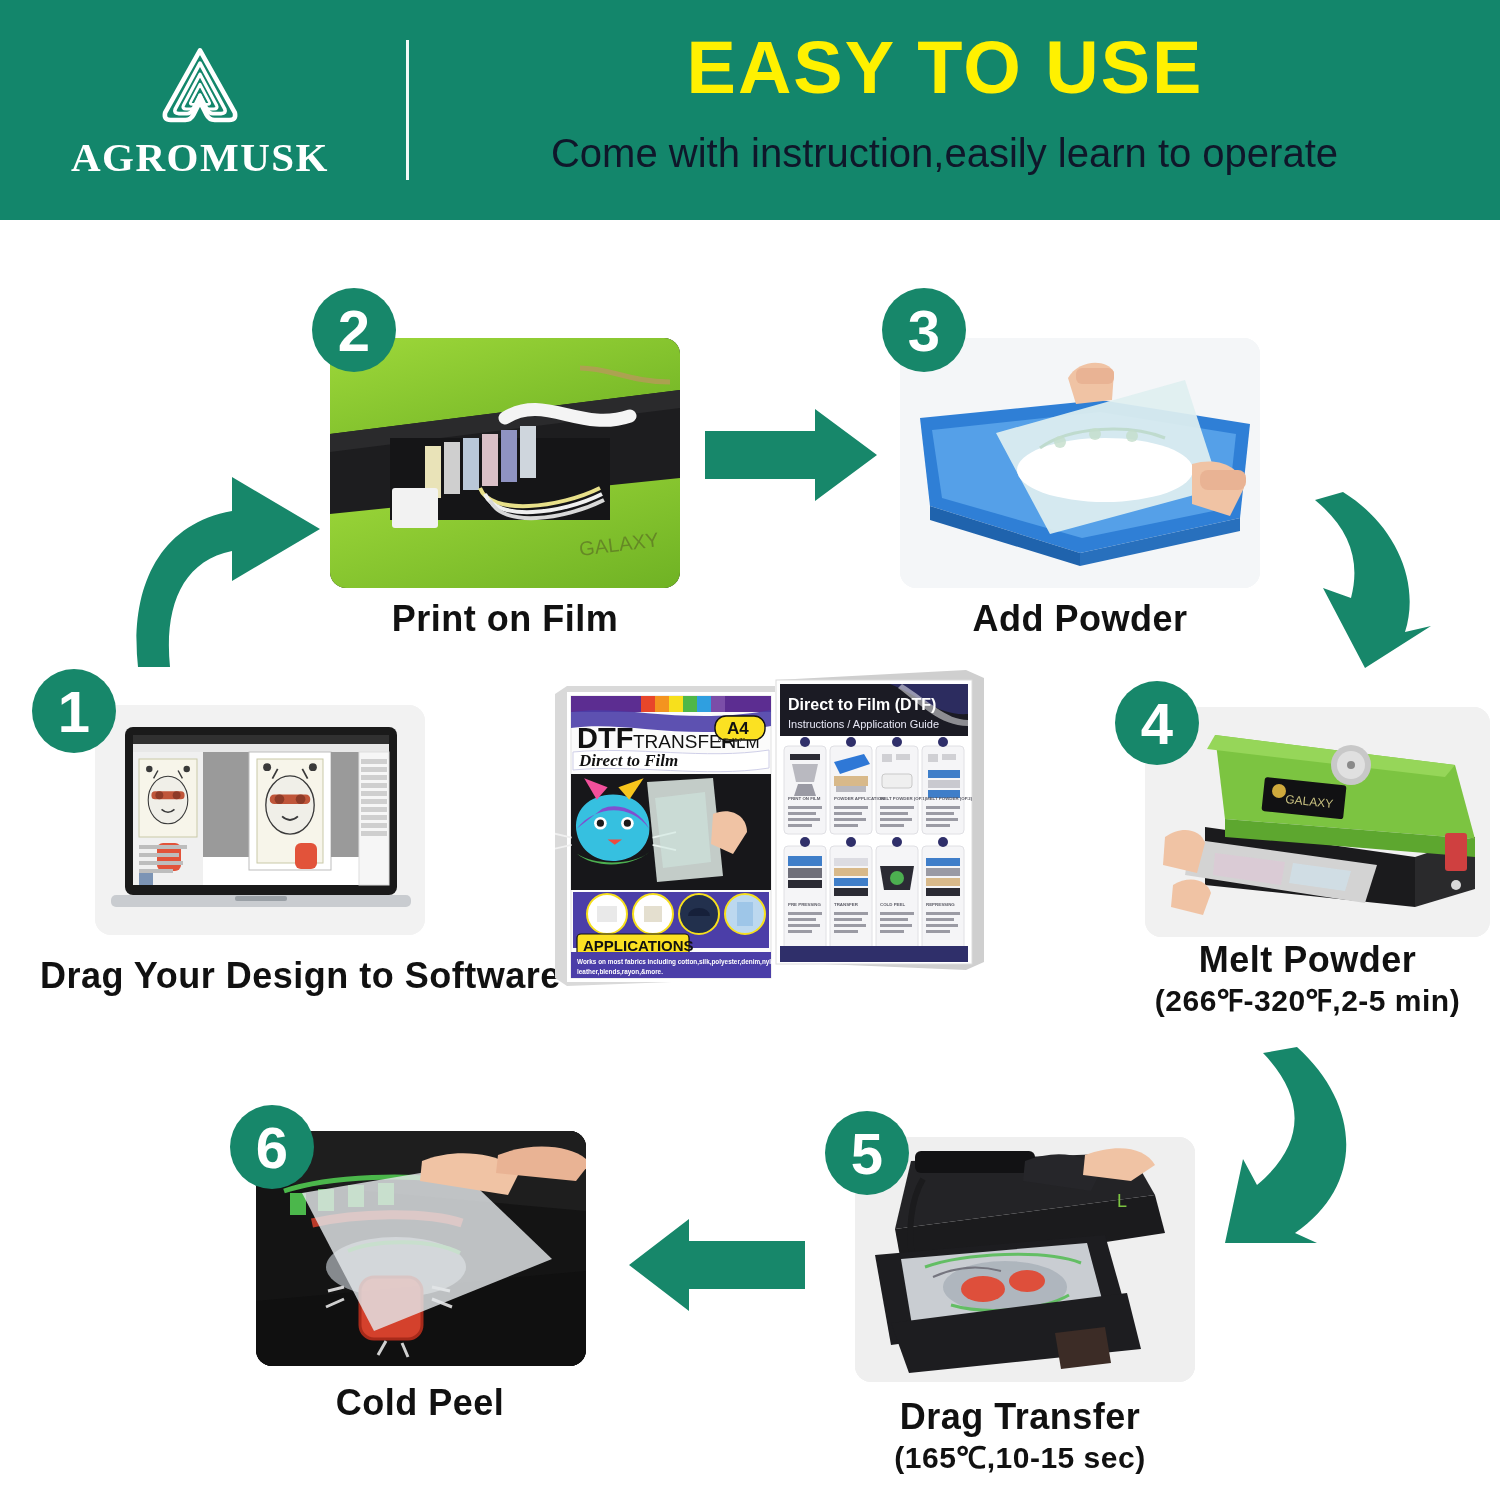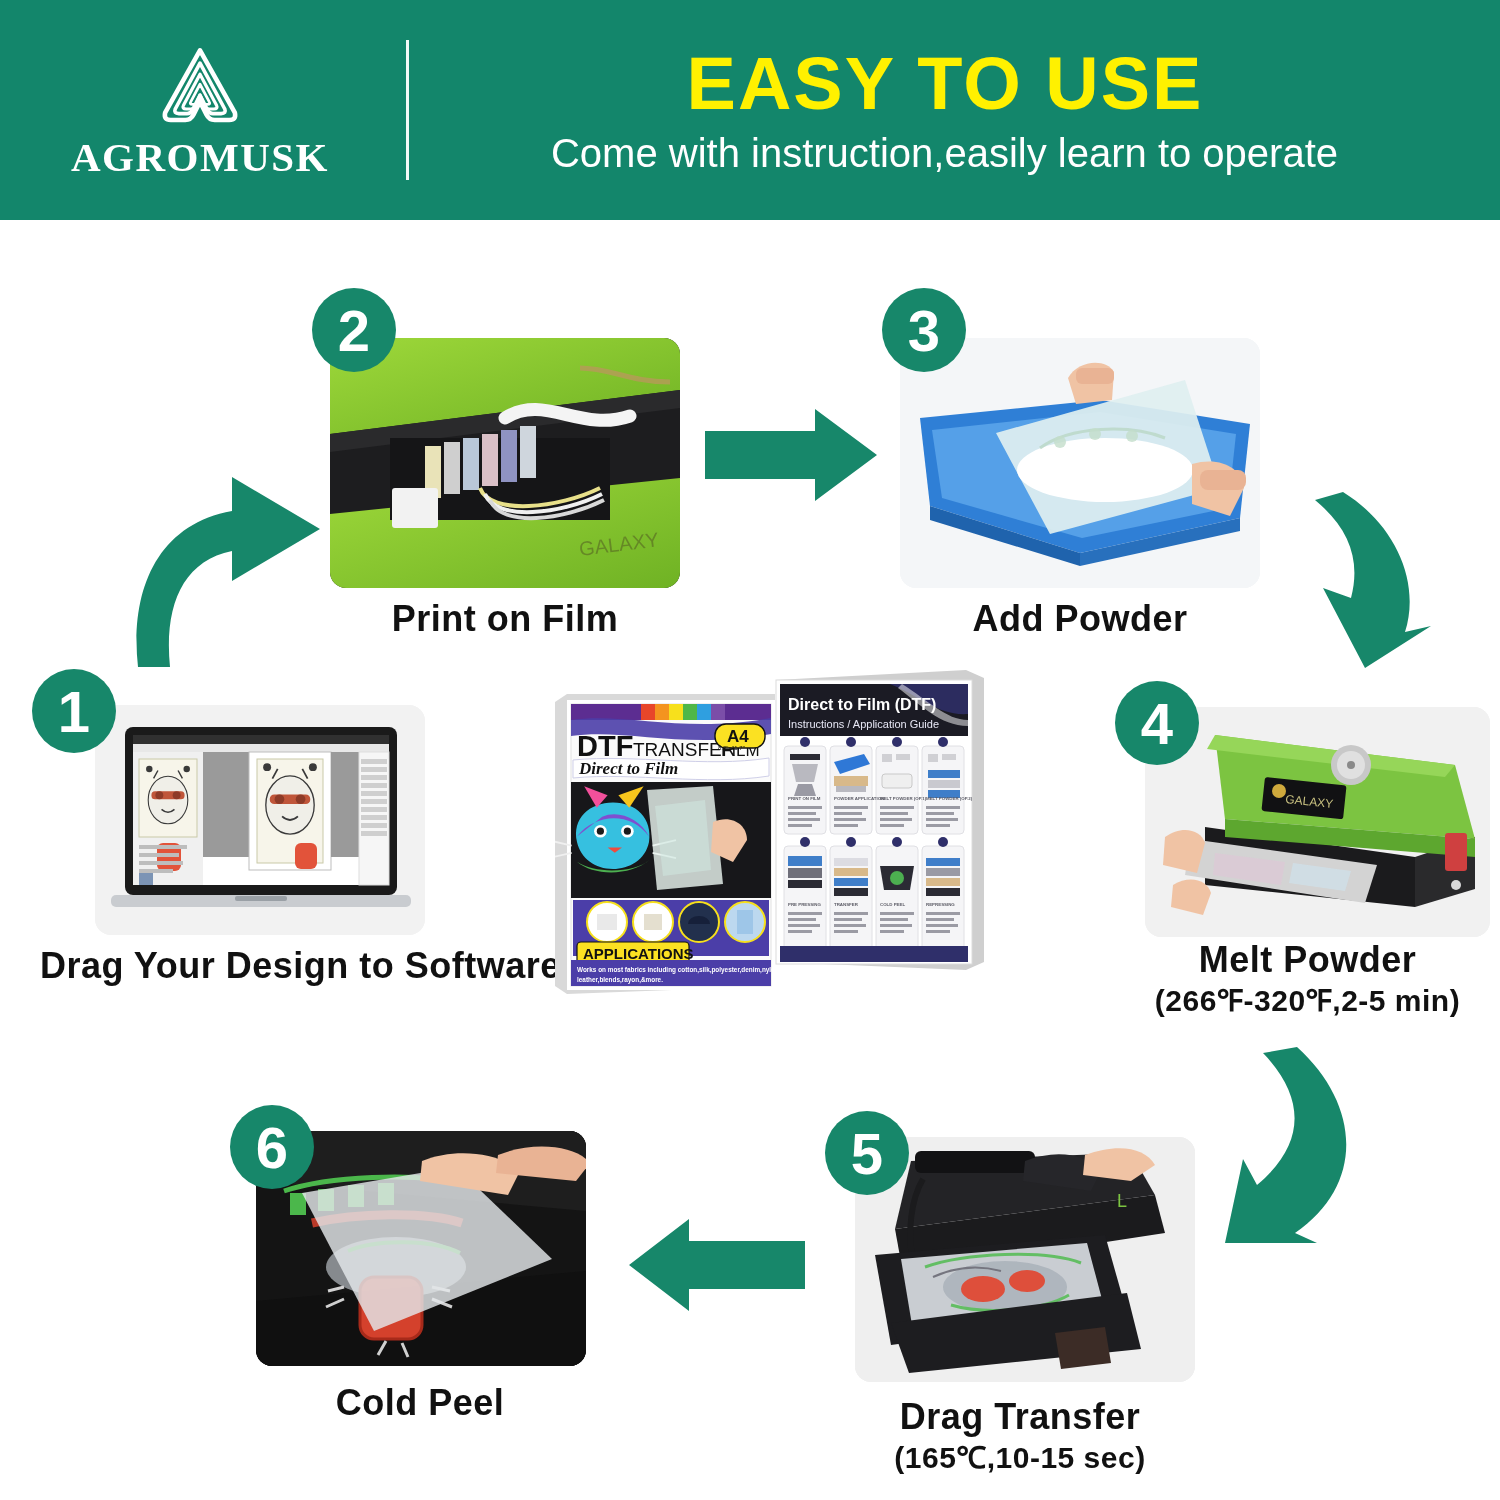--- a/index.html
+++ b/index.html
@@ -42,24 +42,24 @@
   .headline{
     color:#fff100;
     font-weight:bold;
     font-size:74px;
     letter-spacing:2px;
     line-height:1.02;
     margin:0 0 10px 1px;
     font-family:"Liberation Sans", sans-serif;
   }
   .subline{
-    color:#ffffff;
+    color:#0f172a;
     font-size:40px;
     line-height:1.05;
-    margin:0;
+    margin:16px;
     font-family:"Liberation Sans", sans-serif;
   }
 
   
   .step{position:absolute;}
   .photo{
     position:relative;
     border-radius:16px;
     overflow:hidden;
     background:#f4f4f4;
@@ -226,26 +226,26 @@
         <rect x="44" y="140" width="48" height="4"></rect>
           <rect x="44" y="148" width="40" height="4"></rect>
         <rect x="44" y="156" width="44" height="4"></rect>
           <rect x="44" y="164" width="34" height="4"></rect>
       </g>
       <rect x="44" y="168" width="14" height="12" fill="#7c94b5"></rect>
       <rect x="16" y="190" width="300" height="12" rx="5" fill="#c9ccd0"></rect>
       <rect x="140" y="191" width="52" height="5" rx="2" fill="#9aa0a6"></rect>
     </svg>
   </div>
-  <div class="caption" style="margin-top:8px;">Drag Your Design to Software</div>
+  <div class="caption" style="margin-top:18px;">Drag Your Design to Software</div>
 </div>
 
 <div class="step" style="left:555px;top:670px;width:440px;height:310px;">
 
-  <div class="abs" style="left:0px;top:24px;">
+  <div class="abs" style="left:0px;top:16px;">
     <svg width="220" height="300" viewBox="0 0 220 300">
       <polygon points="0,8 12,0 220,0 220,292 12,300 0,292" fill="#d9d9d9"></polygon>
       <rect x="12" y="6" width="208" height="290" fill="#ffffff"></rect>
       <rect x="16" y="10" width="200" height="282" fill="#fbfbfb" stroke="#e2e2e2"></rect>
 
       <rect x="16" y="10" width="200" height="16" fill="#5c2d91"></rect>
       <g>
         <rect x="86" y="10" width="14" height="16" fill="#e8462a"></rect>
         <rect x="100" y="10" width="14" height="16" fill="#f4941f"></rect>
         <rect x="114" y="10" width="14" height="16" fill="#f7e01c"></rect>

